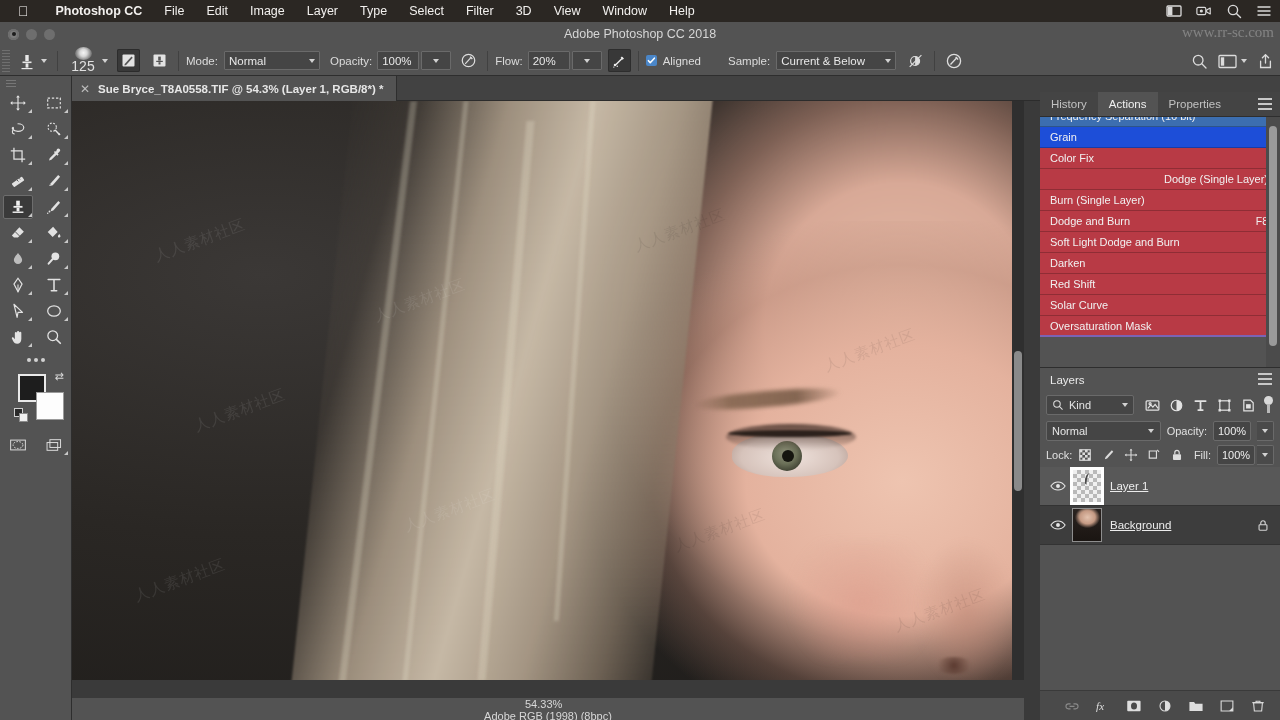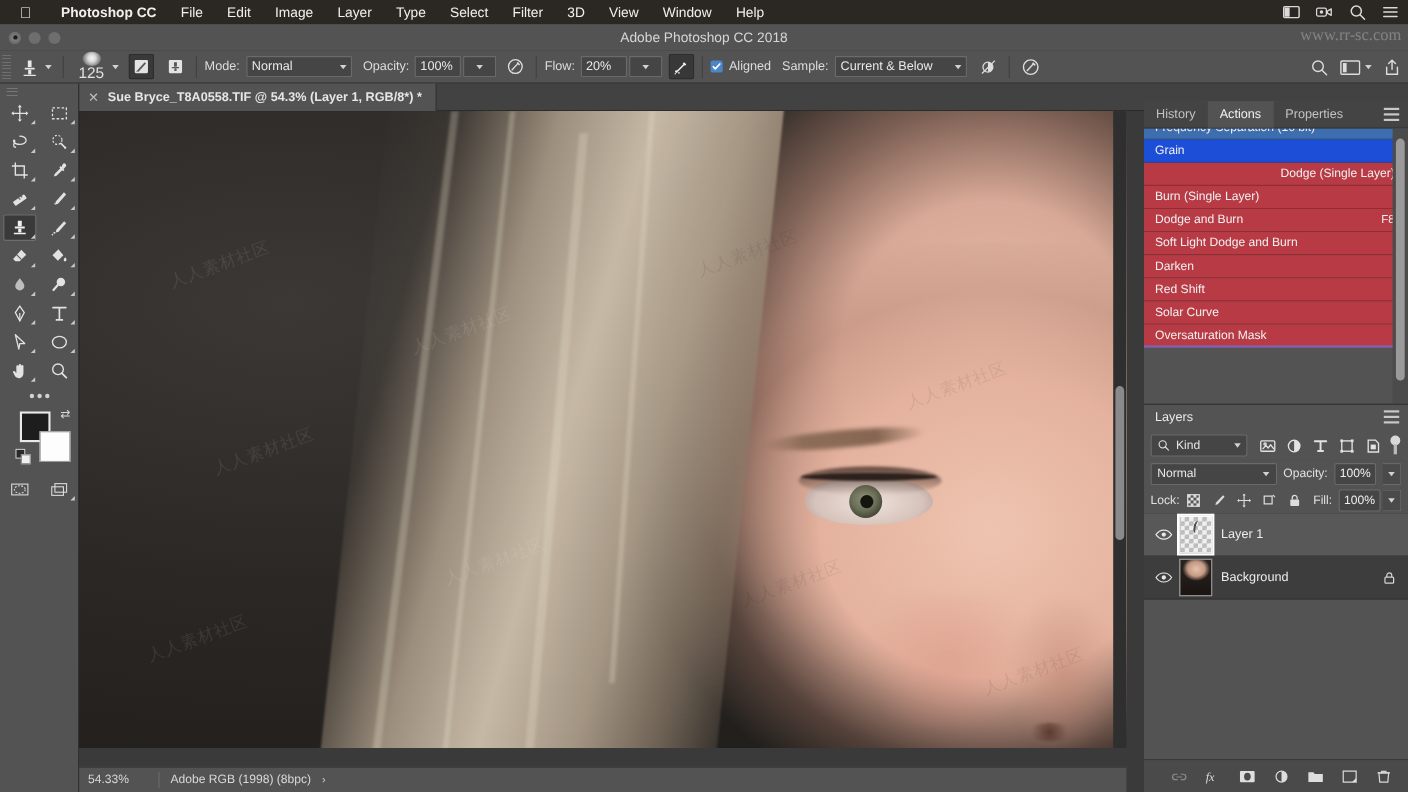--- a/index.html
+++ b/index.html
@@ -162,21 +162,21 @@
        transform:rotate(-20deg); pointer-events:none; letter-spacing:1px; }
   .wm-dark{ color:rgba(255,255,255,.085); }
   .wm-light{ color:rgba(0,0,0,.075); }
   .wmtop{ position:absolute; right:6px; top:24px; color:rgba(255,255,255,.28); font-size:15px;
      font-family:"Liberation Serif", serif; }
 
   
   .statusbar{
     position:absolute; left:72px; top:697px; width:952px; height:23px;
     background:#535353; border-top:1px solid #3a3a3a;
-    display:flex; align-items:center; color:#d8d8d8; font-size:11px;
+    display:flex; align-items:center; color:#d8d8d8; font-size:11px;flex-direction:column;
   }
   .statusbar .zoom{ width:62px; padding-left:8px; }
   .statusbar .sep{ width:1px;height:14px;background:#6b6b6b; margin:0 10px;}
   .statusbar .arrow{ margin-left:10px; color:#cfcfcf; font-size:10px; }
 
   
   .rightcol{ position:absolute; left:1040px; top:92px; width:240px; height:628px; background:#535353; }
   .panel-tabs{
     height:25px; background:#444; display:flex; align-items:stretch; position:relative;
     border-bottom:1px solid #2e2e2e;
@@ -233,21 +233,21 @@
      background-image:
        linear-gradient(45deg,#b9b9b9 25%,transparent 25%,transparent 75%,#b9b9b9 75%),
        linear-gradient(45deg,#b9b9b9 25%,#f0f0f0 25%,#f0f0f0 75%,#b9b9b9 75%);
      background-size:8px 8px; background-position:0 0,4px 4px;}
   .strokemark{ position:absolute; left:12px; top:3px; width:7px;height:12px;
      border-left:2px solid #4b4b4b; border-radius:60% 0 0 40%; transform:rotate(8deg);}
   .thumbphoto{ position:absolute; inset:0; background:
       radial-gradient(60% 45% at 52% 26%, #e3c2ae 0%, #c59a84 45%, rgba(60,44,36,0) 75%),
       radial-gradient(50% 30% at 48% 20%, #d9cdb6 0%, rgba(120,105,80,0) 70%),
       linear-gradient(180deg,#2a2320 0%,#1a1512 100%);}
-  .layername{ flex:1; padding-left:8px; color:#ececec; font-size:11.5px;}
+  .layername{ flex:1; padding-left:8px; color:#ececec; font-size:11.5px;text-decoration:underline;}
   .locklbl{ width:18px; display:flex;align-items:center;justify-content:center;}
   .locklbl svg{ width:12px;height:13px;stroke:#d4d4d4;fill:none;stroke-width:1.3;}
 
   .layers-footer{
     position:absolute; left:0; bottom:0; width:240px; height:30px; background:#4a4a4a;
     border-top:1px solid #3a3a3a; display:flex; align-items:center; justify-content:flex-end; gap:14px; padding-right:14px;
   }
   .lf{ width:17px;height:17px; display:flex;align-items:center;justify-content:center; }
   .lf svg{ width:16px;height:16px; stroke:#d9d9d9; fill:none; stroke-width:1.25;}
   .lf.dim svg{ stroke:#8a8a8a; }
@@ -397,21 +397,21 @@
 
     <div class="ob-sep"></div>
 
     <span class="chk">
       <svg viewBox="0 0 10 10">
           <path d="M1.6 5.2l2 2.2 4.6-5" fill="none" stroke="#fff" stroke-width="1.7" stroke-linecap="round" stroke-linejoin="round"></path>
         </svg>
     </span>
     <span class="ob-label" style="margin-left:6px;">Aligned</span>
 
-    <span class="ob-label" style="margin-left:10px;">Sample:</span>
+    <span class="ob-label" style="margin-left:27px;">Sample:</span>
     <div class="ob-select" style="width:120px;margin-left:6px;">
       <span class="sv">Current &amp; Below</span>
       <span class="caret"></span>
     </div>
 
     <div class="ob-btn" style="margin-left:8px;">
       <svg class="ic" width="18" height="16" viewBox="0 0 20 16">
         <circle cx="9" cy="8" r="5" fill="none" stroke="#ddd" stroke-width="1.3"></circle>
         <path d="M9 3a5 5 0 010 10z" fill="#ddd"></path>
         <path d="M3 14.5L16 1.5" stroke="#ddd" stroke-width="1.3"></path>
@@ -767,20 +767,24 @@
     <div class="actions-list">
       <div style="margin-top:-11px;">
         <div class="arow" style="background:#3c6eb0;">
           <span class="lbl">Frequency Separation (16 bit)</span>
           <span class="key"></span>
         </div>
         <div class="arow" style="background:#1d4ed8;">
           <span class="lbl">Grain</span>
           <span class="key"></span>
         </div>
+        <div class="arow" style="background:#b83a45;">
+          <span class="lbl">Color Fix</span>
+          <span class="key"></span>
+        </div>
         <div class="arow" style="background:#b83a45;text-align:right;">
           <span class="lbl">Dodge (Single Layer)</span>
           <span class="key"></span>
         </div>
         <div class="arow" style="background:#b83a45;">
           <span class="lbl">Burn (Single Layer)</span>
           <span class="key"></span>
         </div>
         <div class="arow" style="background:#b83a45;">
           <span class="lbl">Dodge and Burn</span>

